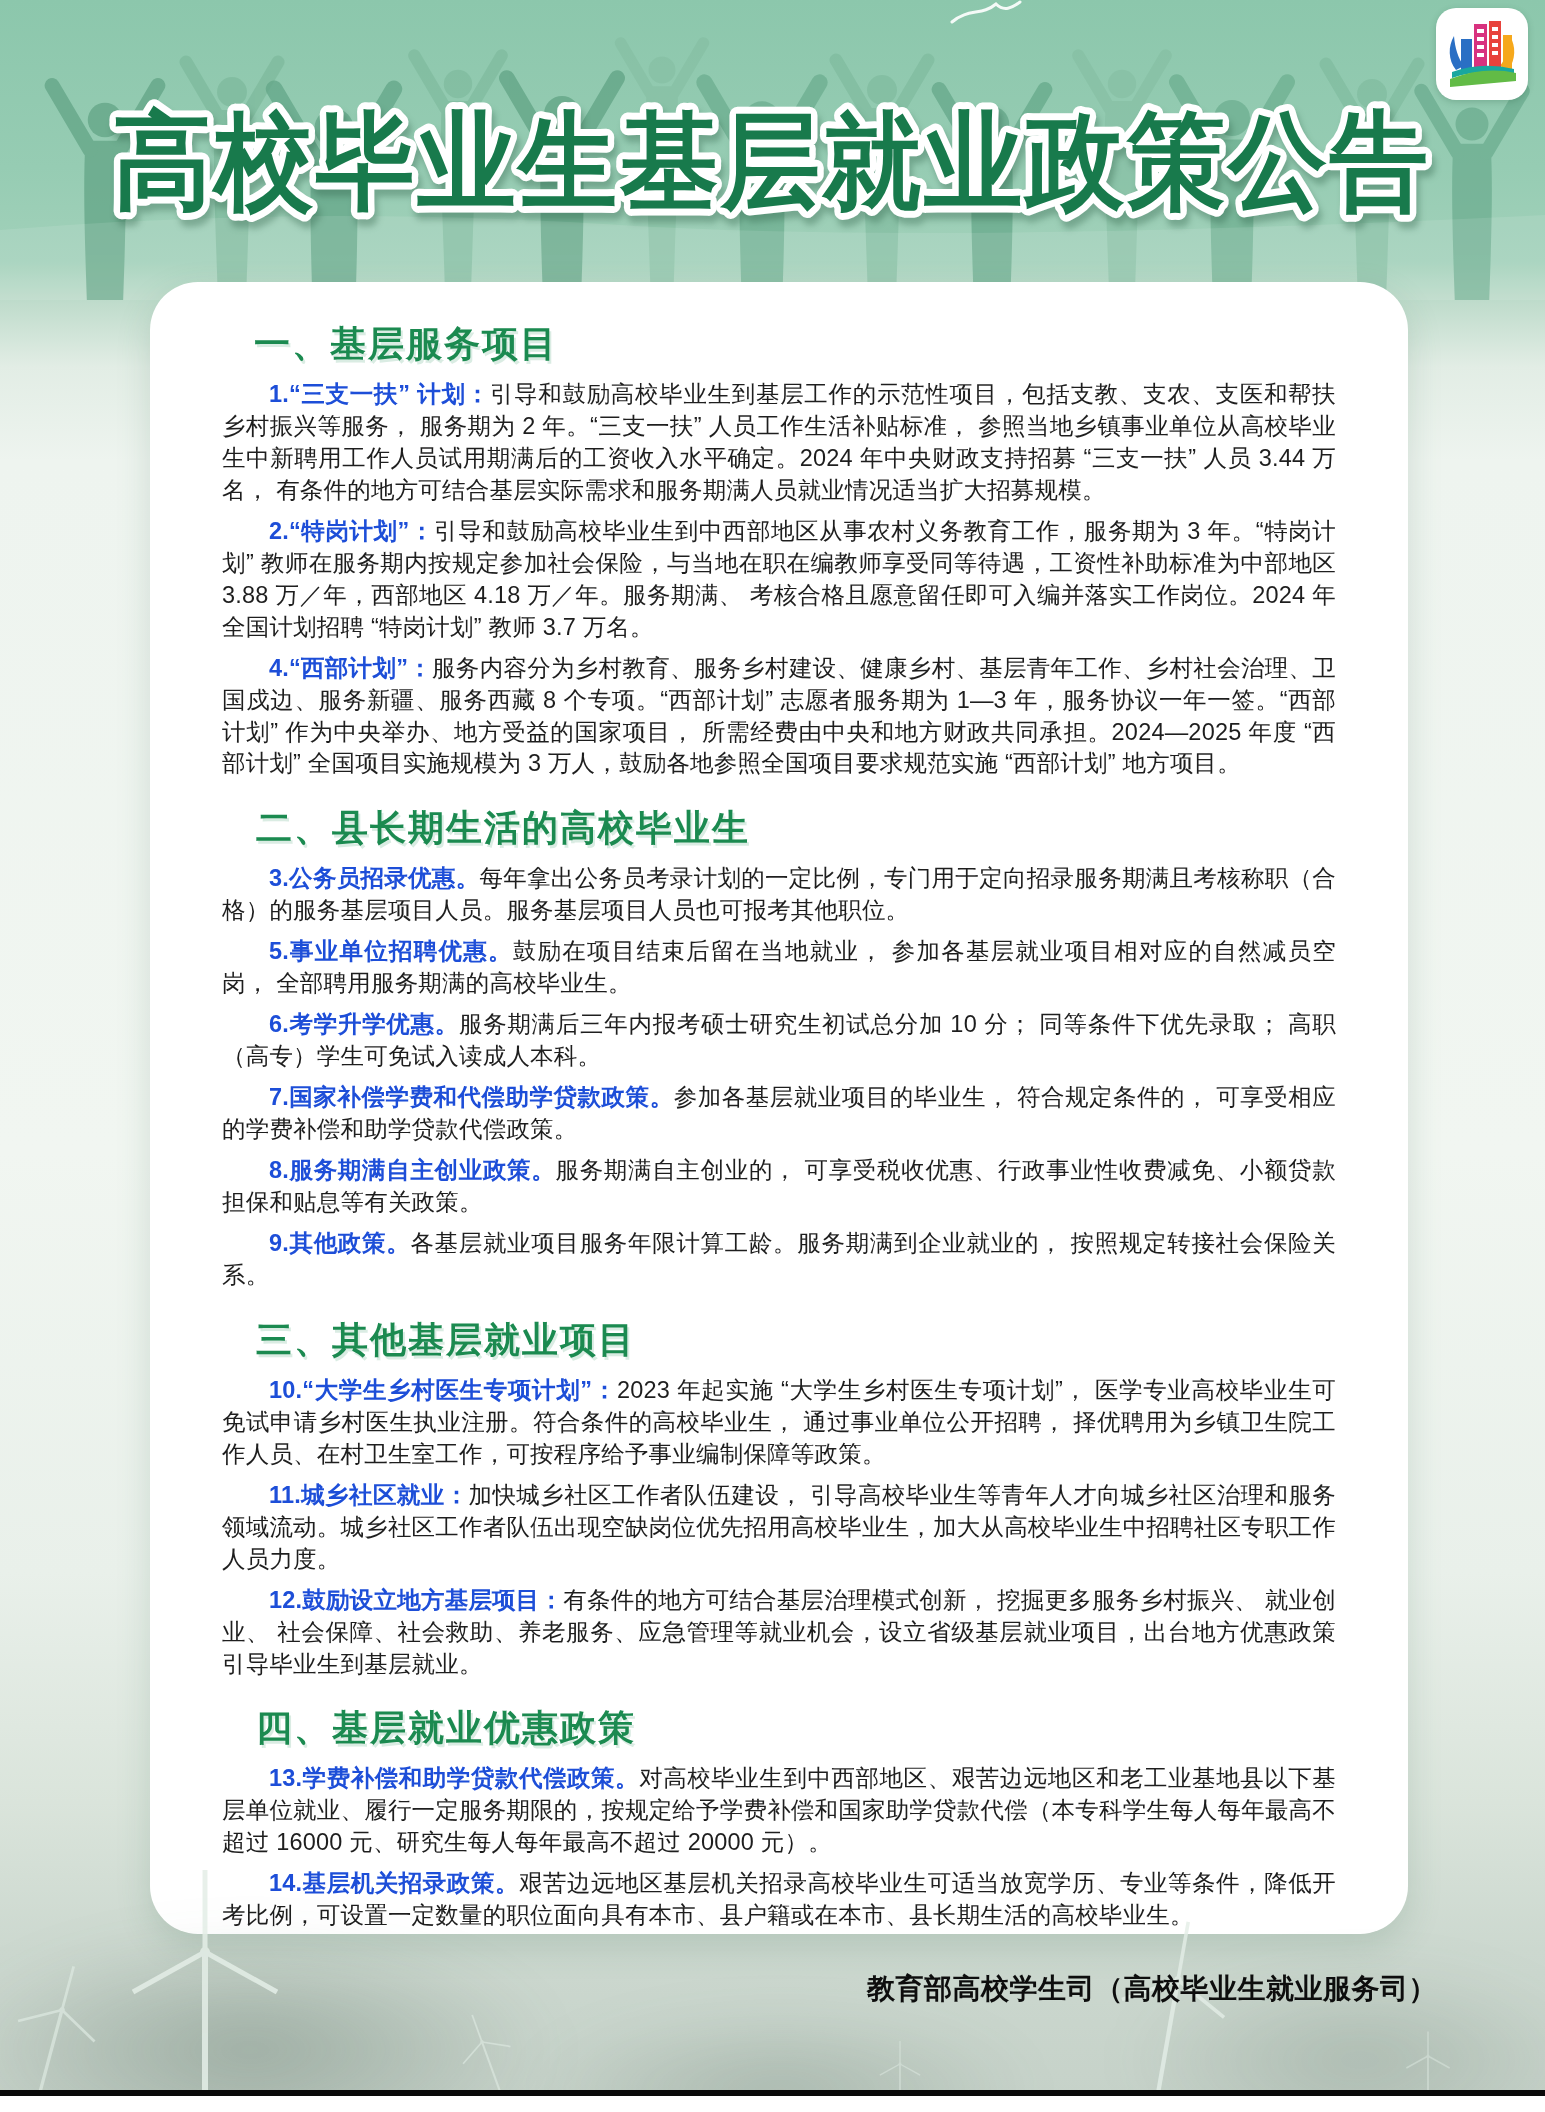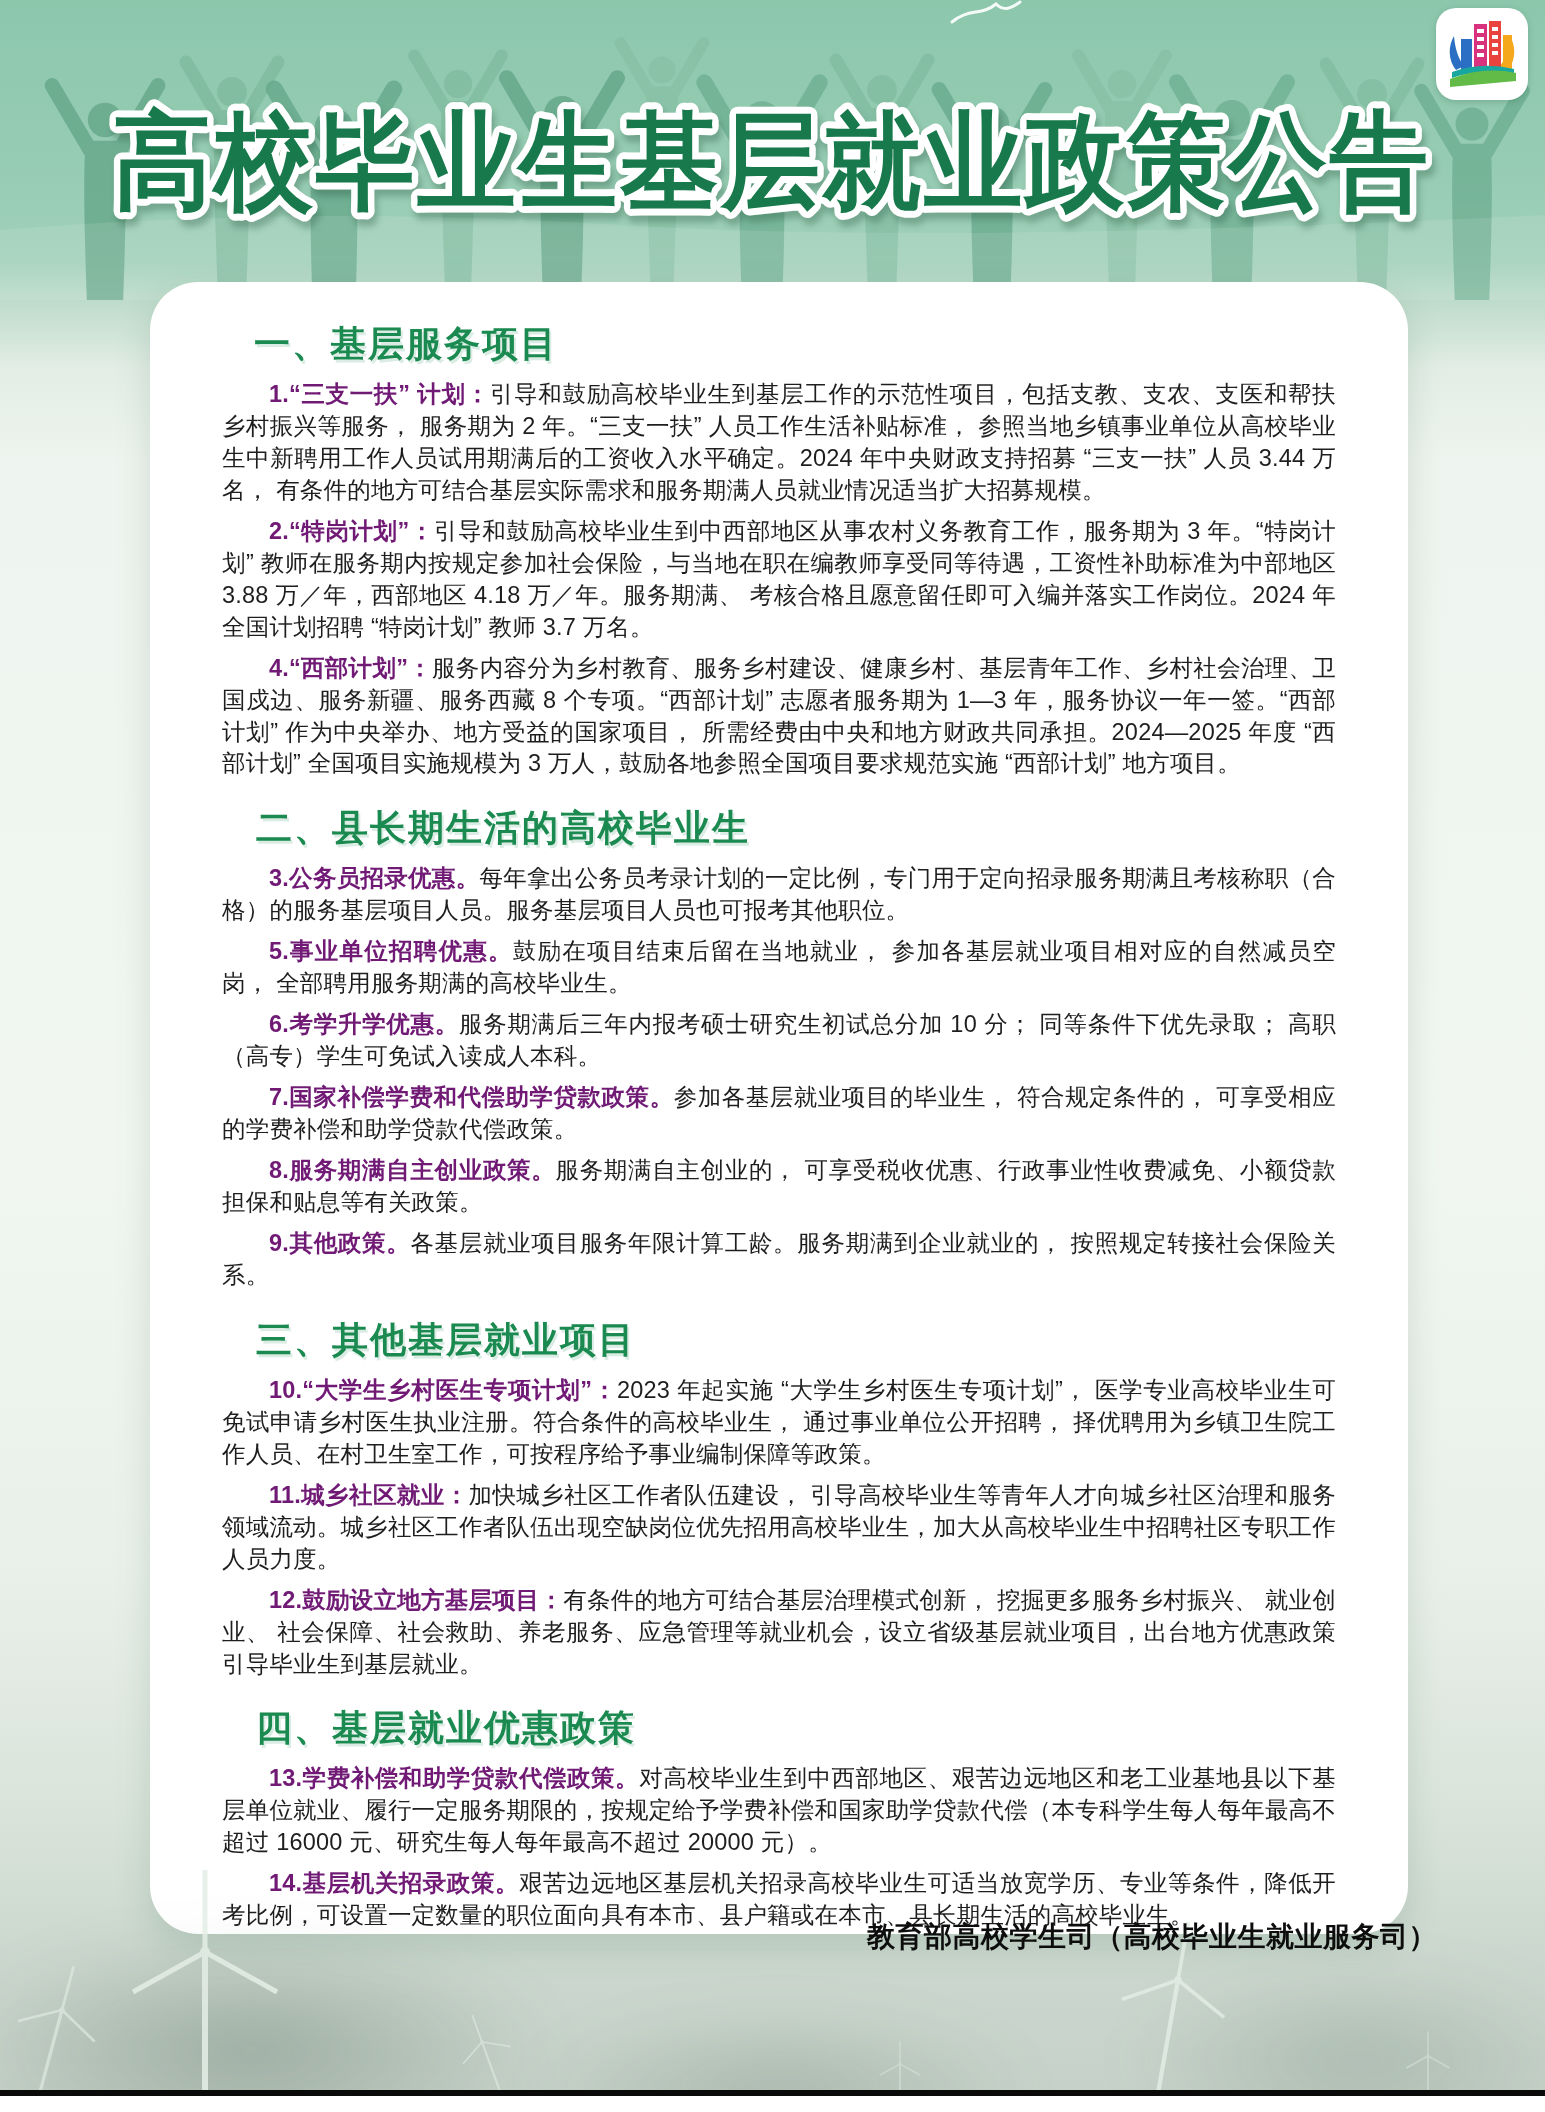--- a/index.html
+++ b/index.html
@@ -36,23 +36,23 @@
   .sec{
     margin:24px 0 10px 34px; font-size:36px; font-weight:700;
     color:#1b8a50; letter-spacing:2px;
     text-shadow:2px 3px 0 rgba(27,138,80,.16);
   }
   .sec:first-child{margin-top:2px;margin-left:32px;}
   .para{
     margin:9px 0; font-size:23.5px; line-height:1.36; color:#1e1e1e;
     text-indent:2em; text-align:justify; letter-spacing:.2px;
   }
-  .lead{font-weight:700; color:#701a75;}
+  .lead{font-weight:700; color:#1d4ed8;}
   .footer{
-    position:absolute; top:1914px; right:108px;
+    position:absolute; top:1966px; right:108px;
     display:flex; flex-direction:column; align-items:flex-end;
     color:#0d0d0d; font-weight:700; font-size:28px; line-height:1.62;
     letter-spacing:.5px;
   }
   .footer-line2{width:562px; text-align:justify; text-align-last:justify;}
   .scenery{position:absolute;top:0;left:0; pointer-events:none;}
   .blob{position:absolute; filter:blur(26px); border-radius:50%; pointer-events:none;}
   .blob.b1{left:-60px; top:1930px; width:620px; height:240px;
     background:radial-gradient(ellipse at center, rgba(55,80,66,.30), rgba(55,80,66,0) 70%);}
   .blob.b2{left:520px; top:2010px; width:520px; height:160px;

